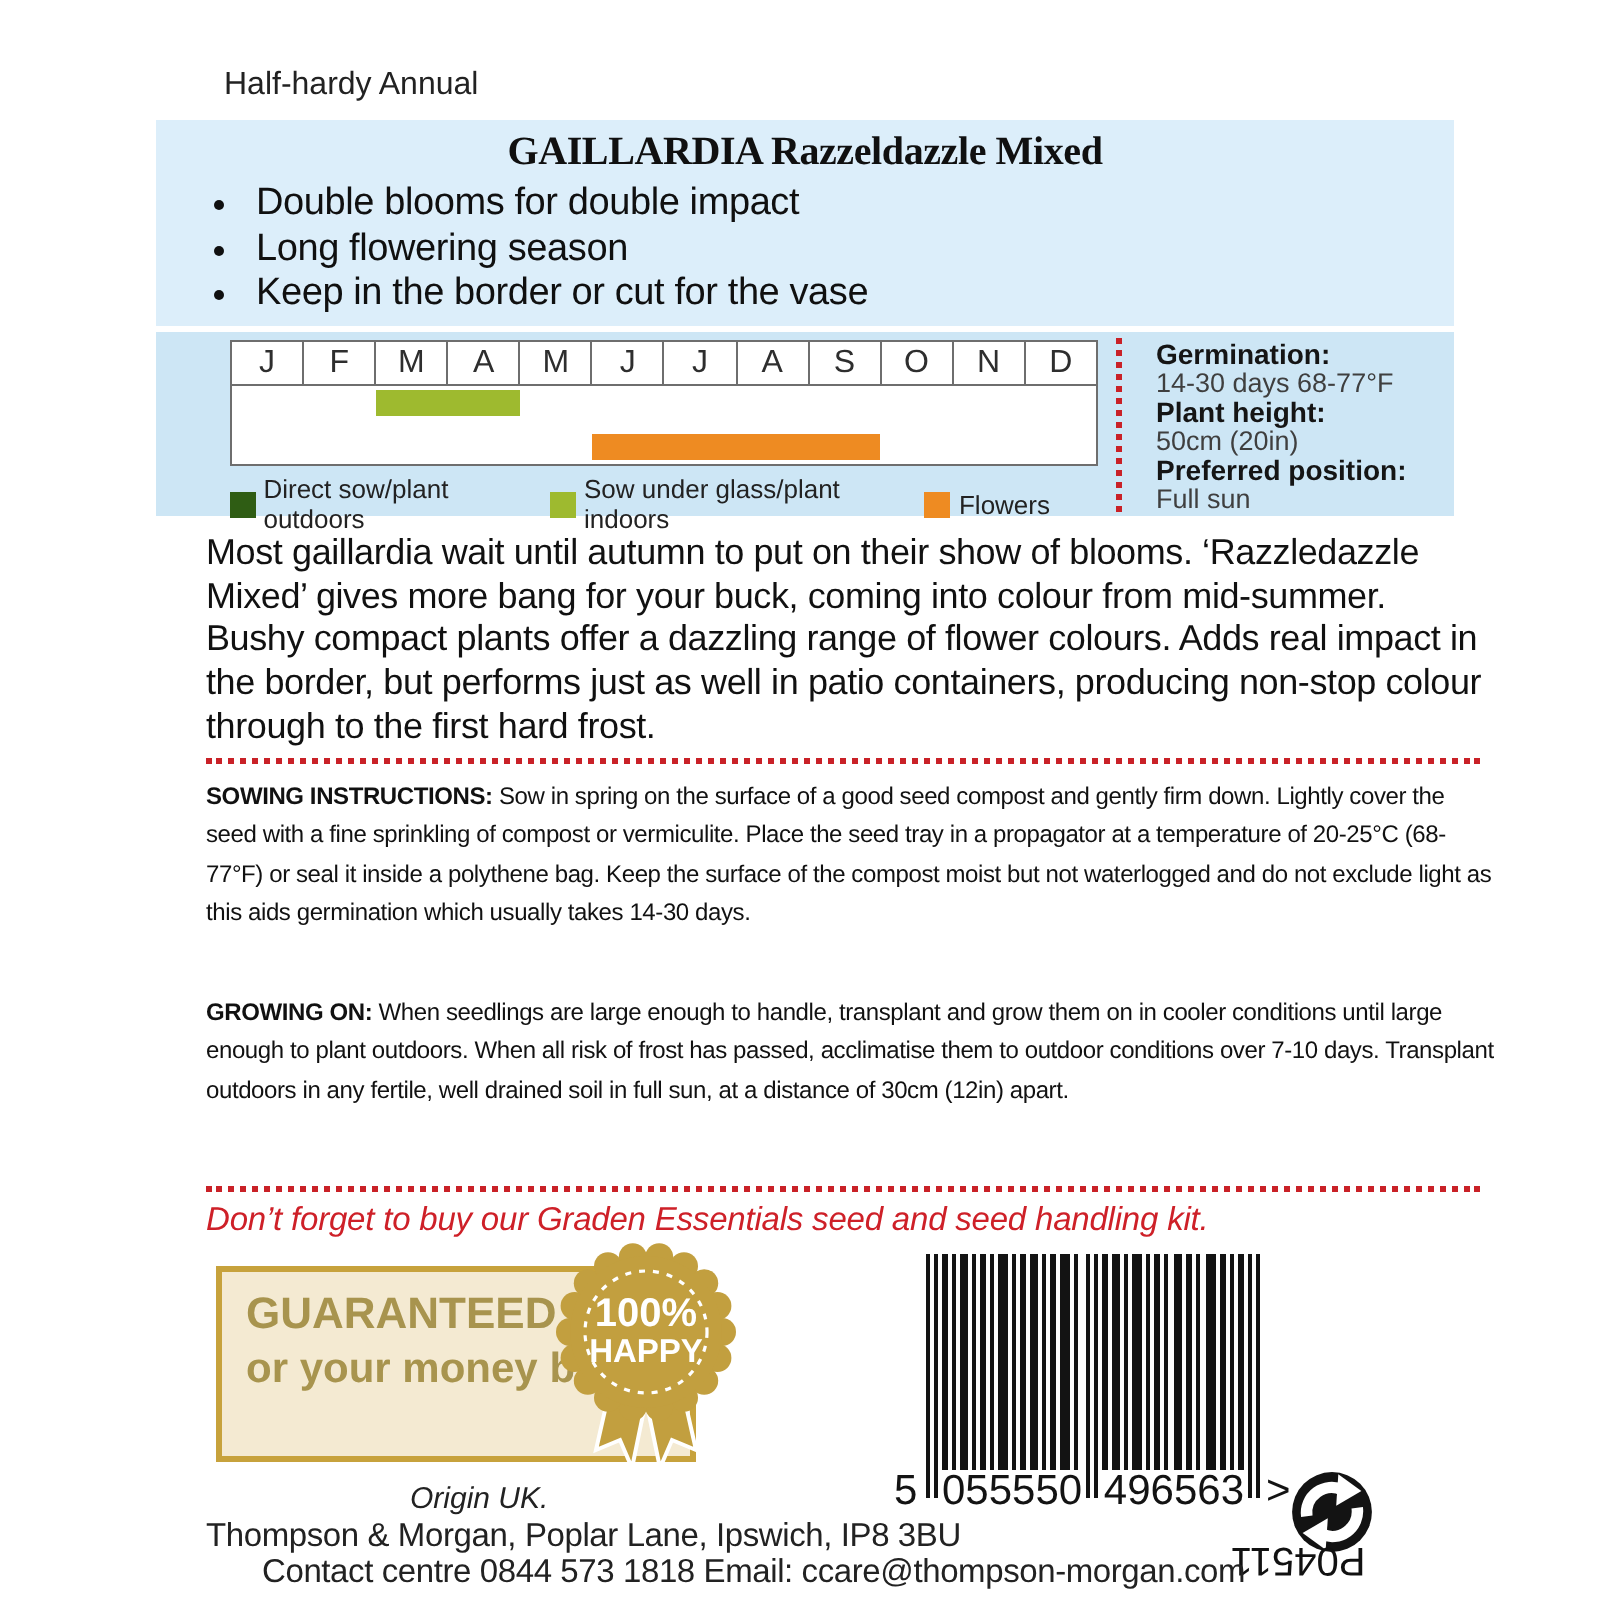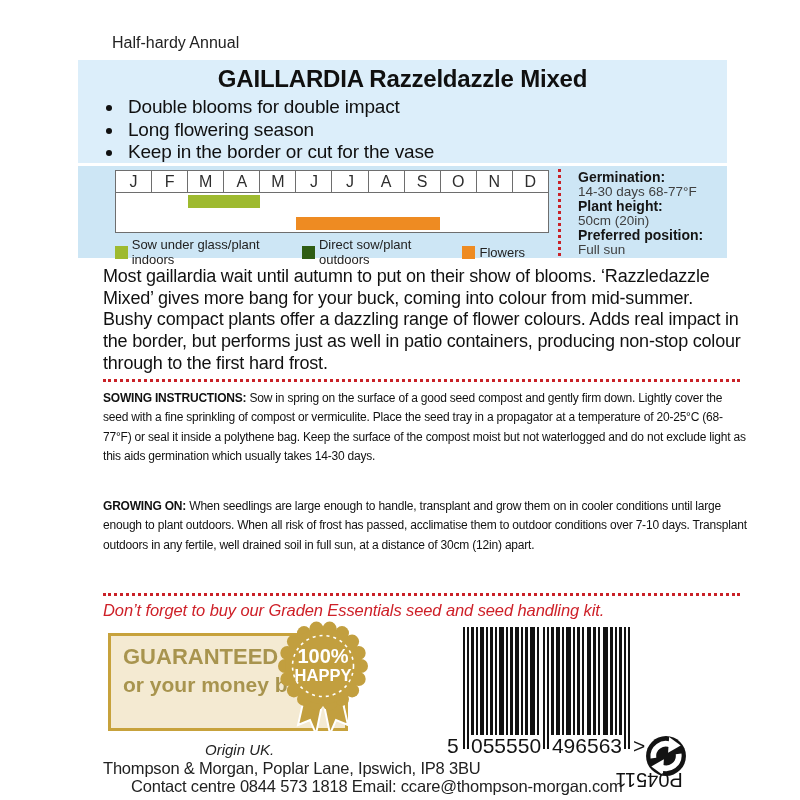--- a/index.html
+++ b/index.html
@@ -3,21 +3,21 @@
 <meta charset="utf-8">
 <style>
   html,body{margin:0;padding:0;background:#fff;}
   .page{position:relative;width:800px;height:800px;background:#ffffff;overflow:hidden;
         font-family:"Liberation Sans",sans-serif;color:#161616;}
   .abs{position:absolute;}
 
   .hardiness{left:112px;top:34px;font-size:16px;color:#222;}
 
   .band1{left:78px;top:60px;width:649px;height:103px;background:#dceefa;}
-  .title{margin:5px 0 0 0;text-align:center;font-size:24px;font-weight:bold;letter-spacing:-.2px;color:#101010;}
+  .title{margin:5px 0 0 0;text-align:center;font-size:20px;font-weight:bold;letter-spacing:-.2px;color:#101010;font-family:Liberation Serif, serif;}
   .bullets{margin:3px 0 0 46px;padding:0;}
   .bullets li{font-size:19px;line-height:22.5px;letter-spacing:-.2px;color:#101010;padding-left:4px;}
 
   .band2{left:78px;top:166px;width:649px;height:92px;background:#cde6f5;}
   .cal{position:absolute;left:37px;top:4px;width:434px;height:63px;background:#fff;border:1px solid #6e6e6e;box-sizing:border-box;}
   .cal-head{display:flex;height:21px;border-bottom:1px solid #6e6e6e;}
   .cal-cell{flex:1;display:flex;align-items:center;justify-content:center;
             border-right:1px solid #6e6e6e;font-size:16px;color:#2e2e2e;}
   .cal-cell:last-child{border-right:none;}
   .cal-body{position:relative;height:39px;}
@@ -96,26 +96,26 @@
           <div class="cal-cell">N</div>
           <div class="cal-cell">D</div>
         </div>
       <div class="cal-body">
           <div class="cal-bar" style="left: 16.6667%; width: 16.6667%; top: 2px; background: rgb(158, 186, 47);"></div>
           <div class="cal-bar" style="left: 41.6667%; width: 33.3333%; top: 24px; background: rgb(238, 139, 34);"></div>
         </div>
     </div>
     <div class="legend">
         <div class="legend-item">
+          <span class="legend-swatch" style="background: rgb(47, 93, 20);"></span>
+          <span class="legend-label">Direct sow/plant outdoors</span>
+        </div>
+        <div class="legend-item">
           <span class="legend-swatch" style="background: rgb(158, 186, 47);"></span>
           <span class="legend-label">Sow under glass/plant indoors</span>
-        </div>
-        <div class="legend-item">
-          <span class="legend-swatch" style="background: rgb(47, 93, 20);"></span>
-          <span class="legend-label">Direct sow/plant outdoors</span>
         </div>
         <div class="legend-item">
           <span class="legend-swatch" style="background: rgb(238, 139, 34);"></span>
           <span class="legend-label">Flowers</span>
         </div>
       </div>
     <div class="facts">
         <div class="fact-label">Germination:</div>
         <div class="fact-value">14-30 days 68-77°F</div>
         <div class="fact-label">Plant height:</div>

